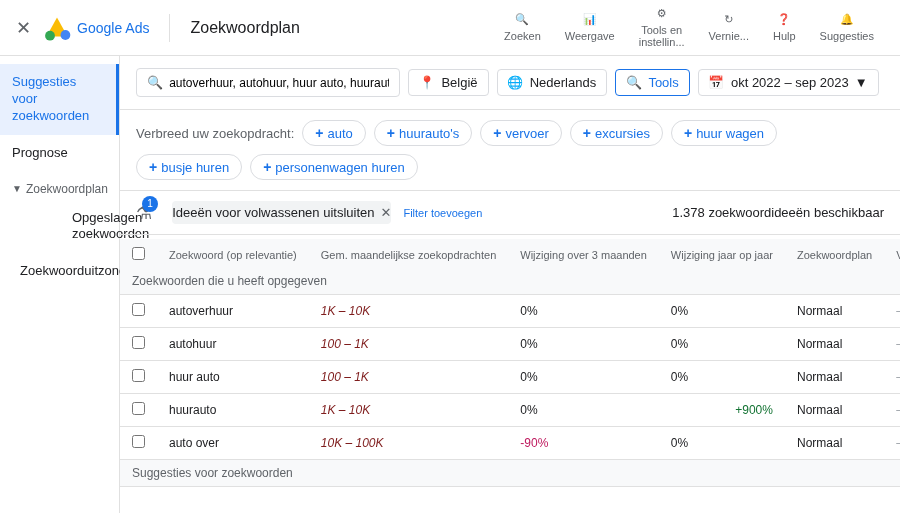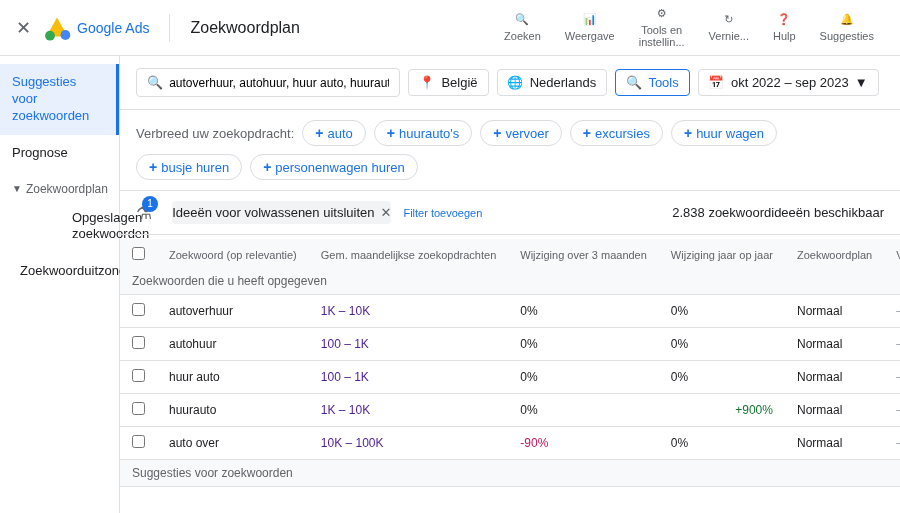--- a/index.html
+++ b/index.html
@@ -58,21 +58,21 @@
 
     
     .table-wrap { overflow: auto; flex: 1; }
     table { width: 100%; border-collapse: collapse; font-size: 12px; }
     thead th { background: #f8f9fa; border-bottom: 2px solid #000000; padding: 8px 12px; text-align: left; font-weight: 500; color: #5f6368; font-size: 11px; white-space: nowrap; position: sticky; top: 4px; z-index: 1; }
     thead th.checkbox-col { width: 36px; }
     tbody td { padding: 8px 12px; border-bottom: 1px solid #e0e0e0; color: #202124; white-space: nowrap; }
     .section-header td { background: #f8f9fa; color: #5f6368; font-size: 12px; padding: 6px 12px; font-weight: 500; }
     .checkbox-col { width: 36px; }
     input[type="checkbox"] { cursor: pointer; }
-    .range-val { color: #4c1d95; }
+    .range-val { color: #7f1d1d; font-style: italic; }
     .pct-pos { color: #137333; text-align: right; }
     .pct-neg { color: #be185d; }
     .dash { color: #9aa0a6; }
   </style>
 </head>
 <body>
 
 <div class="top-nav">
   <div class="top-nav-left">
     <span class="close-btn">✕</span>
@@ -198,21 +198,21 @@
     <div class="filter-bar">
       <div class="filter-btn" style="position:relative; margin-right:8px;">
         <span style="font-size:18px; color:#5f6368;">⚗</span>
         <span class="filter-badge">1</span>
       </div>
       <div class="filter-tag">
         <span>Ideeën voor volwassenen uitsluiten</span>
         <span class="x-btn">✕</span>
       </div>
       <span class="add-filter">Filter toevoegen</span>
-      <span class="keyword-count">2.838 zoekwoordideeën beschikbaar</span>
+      <span class="keyword-count">1.378 zoekwoordideeën beschikbaar</span>
     </div>
 
     <div class="table-wrap">
       <table>
         <thead>
           <tr>
             <th class="checkbox-col"><input type="checkbox" style=""></th>
             <th>Zoekwoord (op relevantie)</th>
             <th>Gem. maandelijkse zoekopdrachten</th>
             <th>Wijziging over 3 maanden</th>

